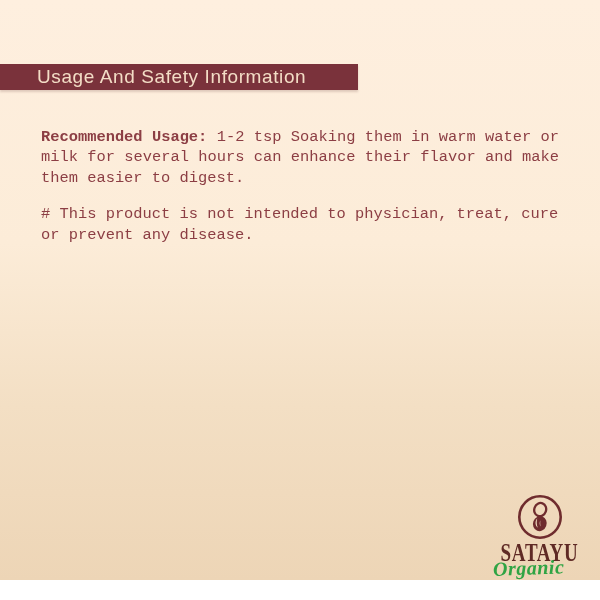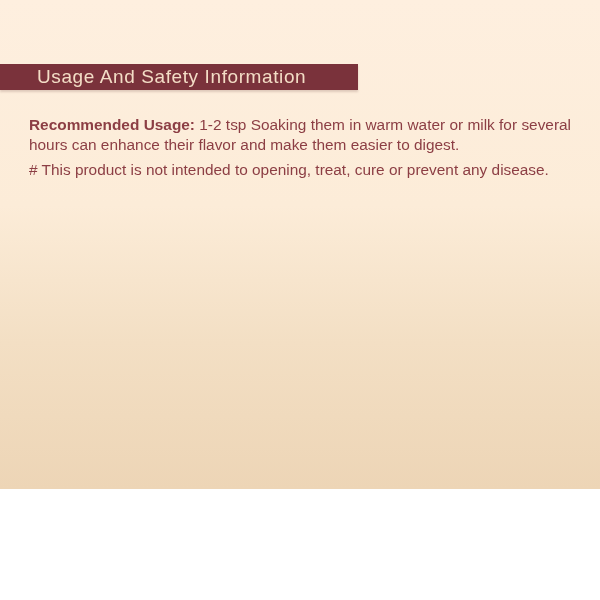--- a/index.html
+++ b/index.html
@@ -1,18 +1,18 @@
 <!DOCTYPE html>
 <html><head>
 <meta charset="utf-8">
 <style>
   html,body{margin:0;padding:0;}
   .canvas{
     position:relative;
-    width:600px;height:489px;
+    width:600px;height:580px;
     overflow:hidden;
     background:linear-gradient(180deg,#feefdf 0%,#fcecd8 42%,#f3dfc4 70%,#edd5b6 100%);
     font-family:"Liberation Sans",sans-serif;
   }
 
   
   .title-bar{
     position:absolute;left:0;top:64px;
     width:358px;height:26px;
     background:#7a323b;
@@ -29,23 +29,24 @@
   }
 
   
   .copy{
     position:absolute;left:25px;top:111px;width:550px;
     color:#8c3e44;
     font-size:15.4px;
     line-height:20.4px;
   }
   .copy p{
-    margin:4px;
+    margin:16px;
     text-align:justify;
     text-justify:inter-word;
+    font-family:Liberation Mono, monospace;
   }
   .copy p.nojust{text-align:left;}
   .copy strong{font-weight:bold;color:#8c3e44;}
 
   
   .brand{
     position:absolute;left:486px;top:493px;width:108px;
   }
   .brand .mark{display:block;margin:0 auto;}
   .brand .brand-name{
@@ -77,21 +78,21 @@
 <body>
 
 <div class="canvas">
 
   <div class="title-bar">
     <span class="title-text">Usage And Safety Information</span>
   </div>
 
   <div class="copy">
     <p><strong>Recommended Usage:</strong><span> 1-2 tsp Soaking them in warm water or milk for several hours can enhance their flavor and make them easier to digest.</span></p>
-    <p class="nojust"># This product is not intended to opening, treat, cure or prevent any disease.</p>
+    <p class="nojust"># This product is not intended to physician, treat, cure or prevent any disease.</p>
   </div>
 
   <div class="brand">
     <svg class="mark" width="48" height="48" viewBox="0 0 48 48" aria-hidden="true">
 
       <circle cx="24" cy="24" r="20.7" fill="none" stroke="#6f2c2e" stroke-width="2.6"></circle>
 
       <ellipse cx="24.2" cy="16.6" rx="5.9" ry="6.7" transform="rotate(20 24.2 16.6)" fill="none" stroke="#6f2c2e" stroke-width="2.3"></ellipse>
 
       <ellipse cx="23.8" cy="30.6" rx="6.8" ry="7.6" transform="rotate(20 23.8 30.6)" fill="#6f2c2e"></ellipse>

